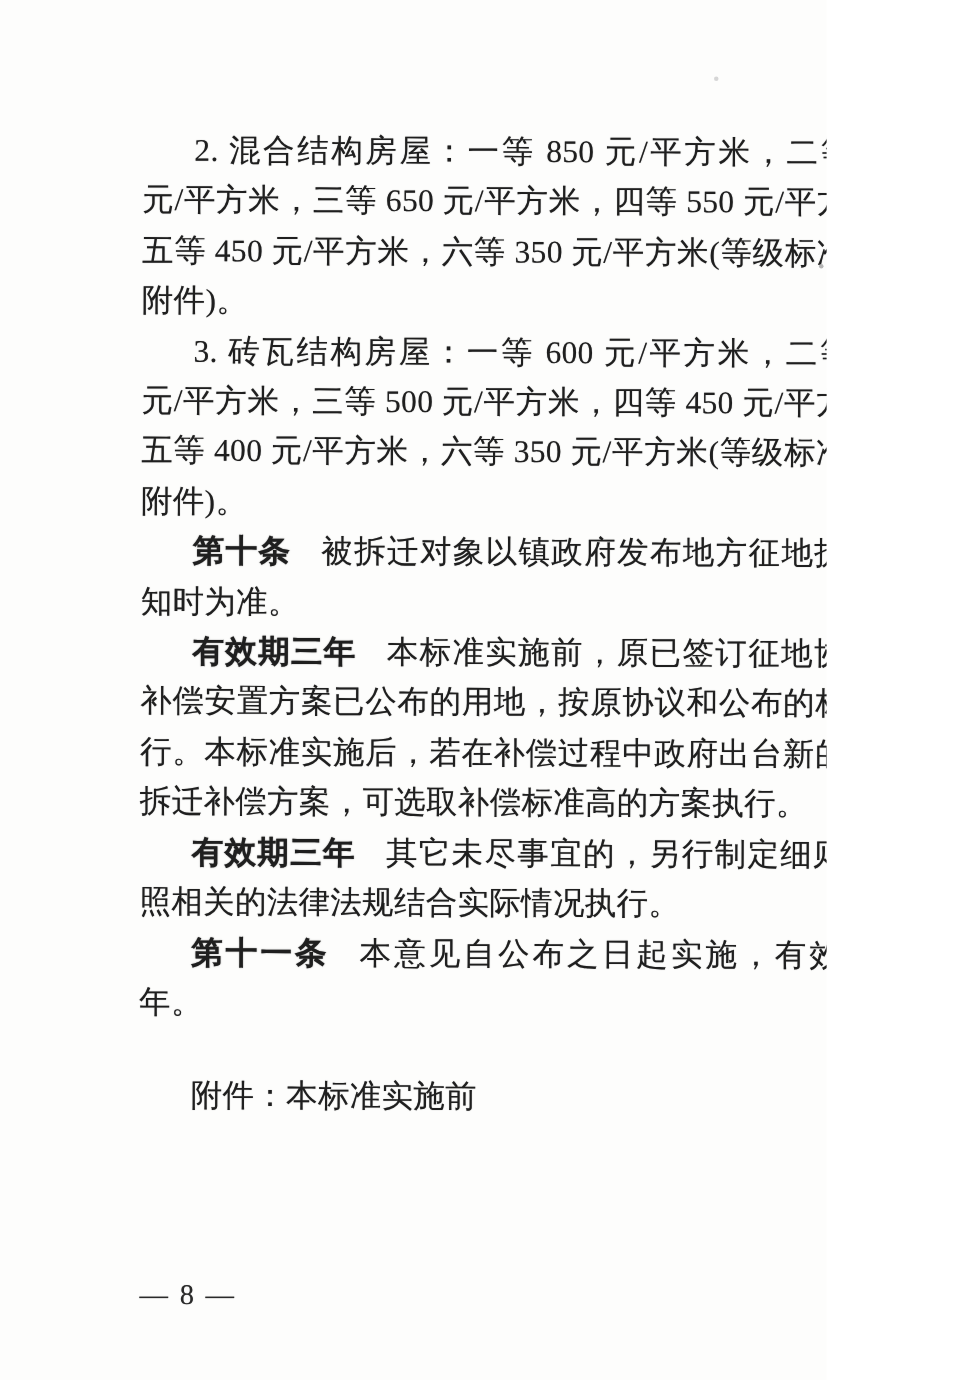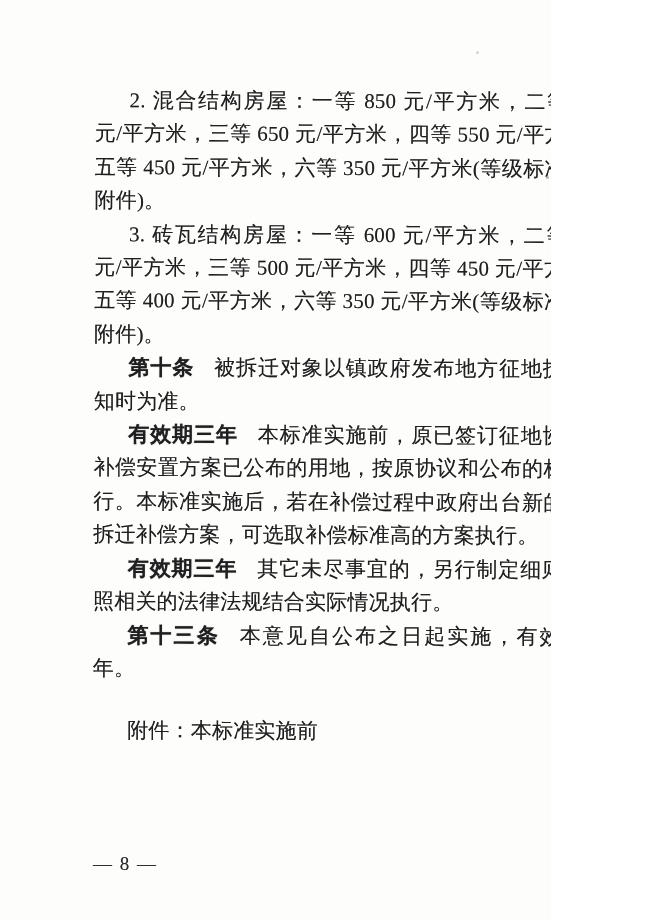--- a/index.html
+++ b/index.html
@@ -74,21 +74,21 @@
     <p class="law-para"><span class="law-label"></span><span class="law-text">2. 混合结构房屋：一等 850 元/平方米，二等 750 元/平方米，三等 650 元/平方米，四等 550 元/平方米，五等 450 元/平方米，六等 350 元/平方米(等级标准详见附件)。</span></p>
 
     <p class="law-para"><span class="law-label"></span><span class="law-text">3. 砖瓦结构房屋：一等 600 元/平方米，二等 550 元/平方米，三等 500 元/平方米，四等 450 元/平方米，五等 400 元/平方米，六等 350 元/平方米(等级标准详见附件)。</span></p>
 
     <p class="law-para"><span class="law-label">第十条</span><span class="law-text">被拆迁对象以镇政府发布地方征地拆迁通知时为准。</span></p>
 
     <p class="law-para"><span class="law-label">有效期三年</span><span class="law-text">本标准实施前，原已签订征地协议或补偿安置方案已公布的用地，按原协议和公布的标准执行。本标准实施后，若在补偿过程中政府出台新的征地拆迁补偿方案，可选取补偿标准高的方案执行。</span></p>
 
     <p class="law-para"><span class="law-label">有效期三年</span><span class="law-text">其它未尽事宜的，另行制定细则或参照相关的法律法规结合实际情况执行。</span></p>
 
-    <p class="law-para"><span class="law-label">第十三条</span><span class="law-text">本意见自公布之日起实施，有效期三年。</span></p>
+    <p class="law-para"><span class="law-label">第十一条</span><span class="law-text">本意见自公布之日起实施，有效期三年。</span></p>
 
     <p class="law-para attachment-note"><span class="law-text">附件：本标准实施前</span></p>
 
   </div>
 
   <div class="footer-page-num">— 8 —</div>
 
   <div class="speck speck-1"></div>
   <div class="speck speck-2"></div>
   <div class="speck speck-3"></div>

